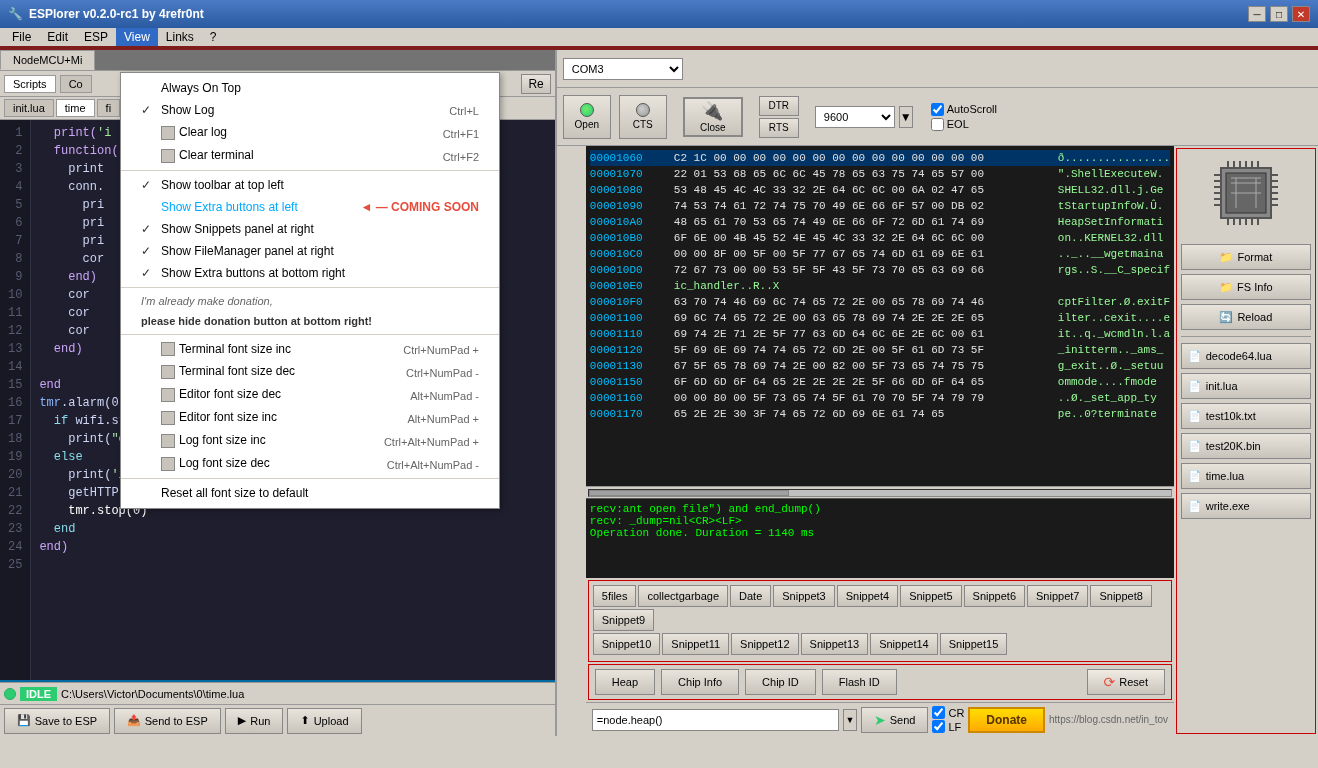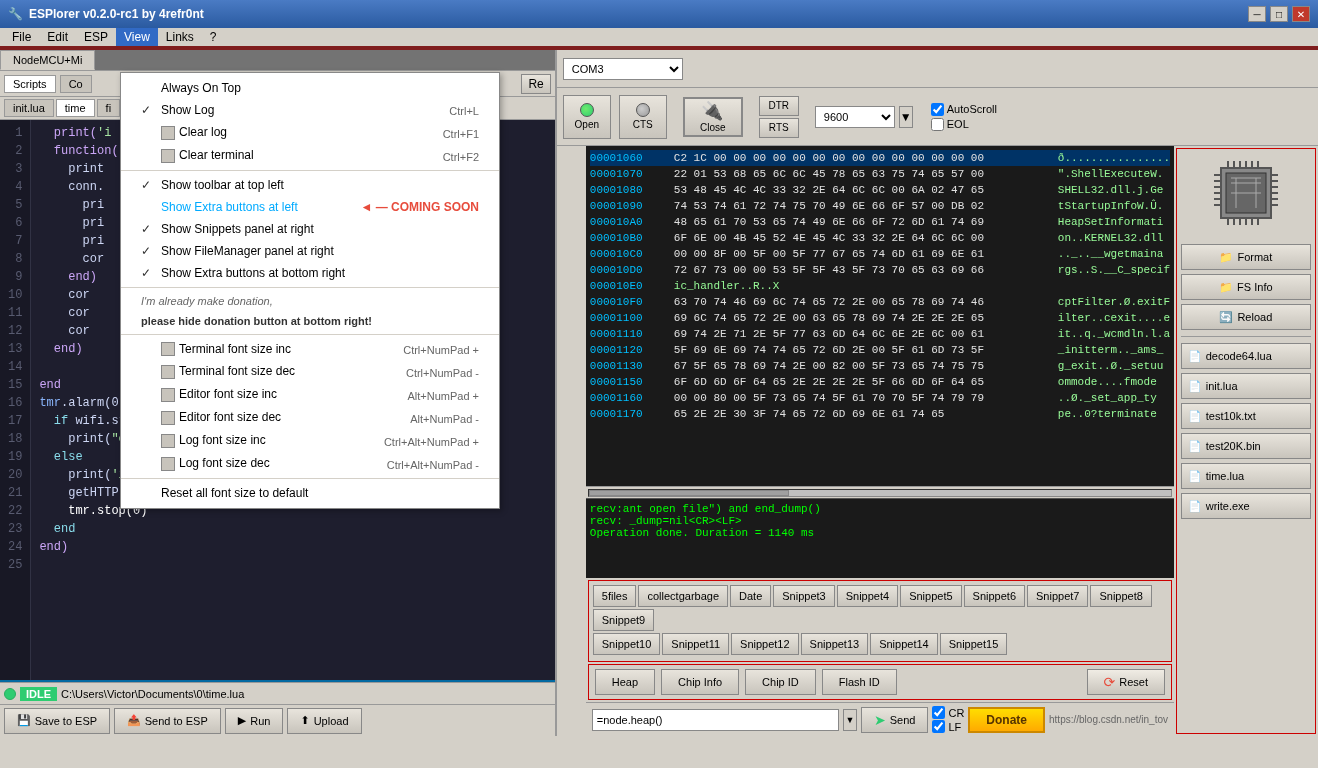--- a/index.html
+++ b/index.html
@@ -585,28 +585,28 @@
   <div class="dd-separator"></div>
   <div class="dd-item">
     <span><span class="check">&nbsp;</span><span style="display:inline-block;width:14px;height:14px;background:#c8c4bc;border:1px solid #888;vertical-align:middle;margin-right:4px;"></span>Terminal font size inc</span>
     <span class="shortcut">Ctrl+NumPad +</span>
   </div>
   <div class="dd-item">
     <span><span class="check">&nbsp;</span><span style="display:inline-block;width:14px;height:14px;background:#c8c4bc;border:1px solid #888;vertical-align:middle;margin-right:4px;"></span>Terminal font size dec</span>
     <span class="shortcut">Ctrl+NumPad -</span>
   </div>
   <div class="dd-item">
+    <span><span class="check">&nbsp;</span><span style="display:inline-block;width:14px;height:14px;background:#c8c4bc;border:1px solid #888;vertical-align:middle;margin-right:4px;"></span>Editor font size dec</span>
+    <span class="shortcut">Alt+NumPad -</span>
+  </div>
+  <div class="dd-item">
     <span><span class="check">&nbsp;</span><span style="display:inline-block;width:14px;height:14px;background:#c8c4bc;border:1px solid #888;vertical-align:middle;margin-right:4px;"></span>Editor font size inc</span>
     <span class="shortcut">Alt+NumPad +</span>
   </div>
   <div class="dd-item">
-    <span><span class="check">&nbsp;</span><span style="display:inline-block;width:14px;height:14px;background:#c8c4bc;border:1px solid #888;vertical-align:middle;margin-right:4px;"></span>Editor font size dec</span>
-    <span class="shortcut">Alt+NumPad -</span>
-  </div>
-  <div class="dd-item">
     <span><span class="check">&nbsp;</span><span style="display:inline-block;width:14px;height:14px;background:#c8c4bc;border:1px solid #888;vertical-align:middle;margin-right:4px;"></span>Log font size inc</span>
     <span class="shortcut">Ctrl+Alt+NumPad +</span>
   </div>
   <div class="dd-item">
     <span><span class="check">&nbsp;</span><span style="display:inline-block;width:14px;height:14px;background:#c8c4bc;border:1px solid #888;vertical-align:middle;margin-right:4px;"></span>Log font size dec</span>
     <span class="shortcut">Ctrl+Alt+NumPad -</span>
   </div>
   <div class="dd-separator"></div>
   <div class="dd-item">
     <span><span class="check">&nbsp;</span>Reset all font size to default</span>

